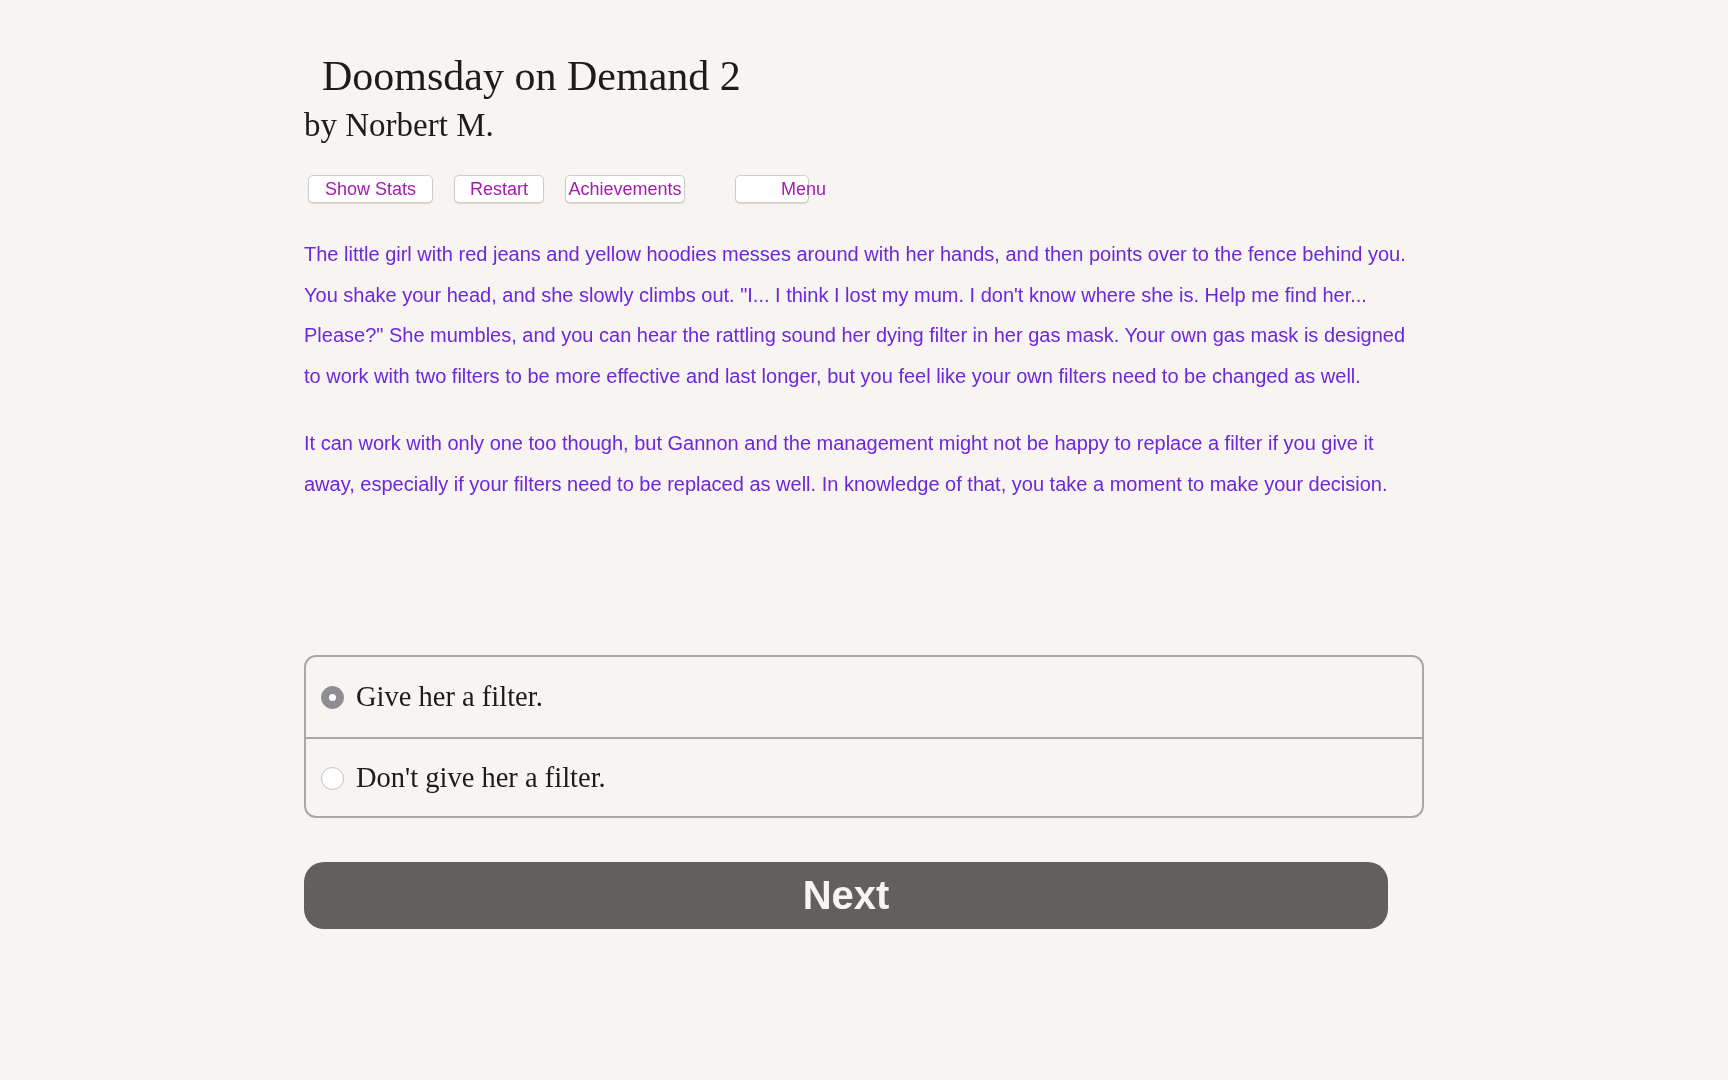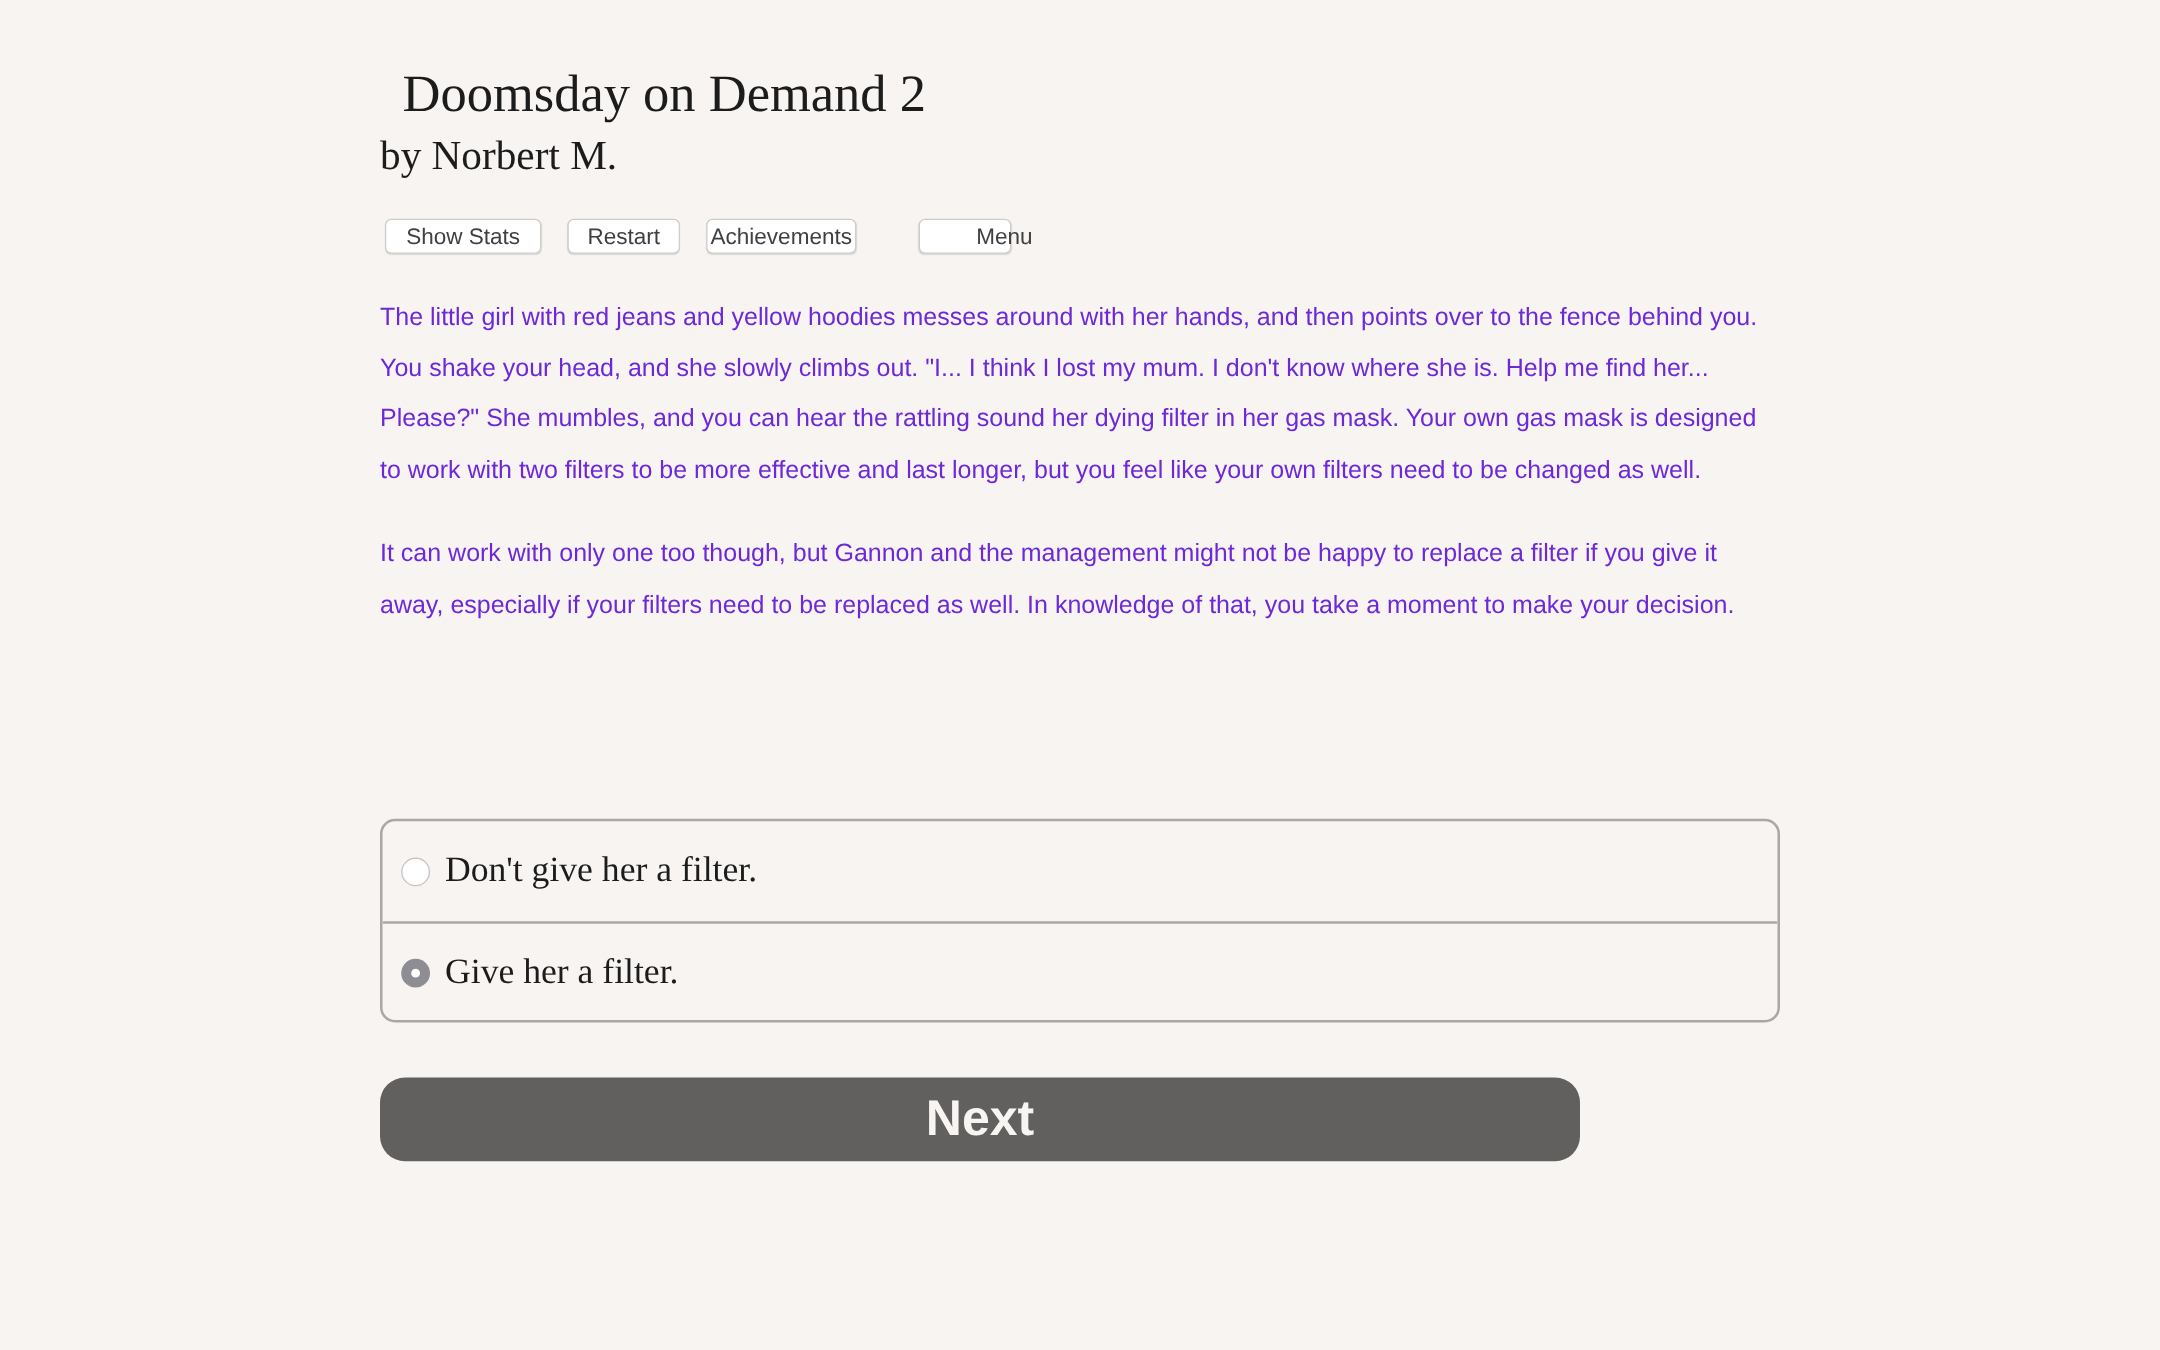--- a/index.html
+++ b/index.html
@@ -58,21 +58,21 @@
     top: 0;
     height: 28px;
     box-sizing: border-box;
     border: 1px solid #cfcdca;
     border-radius: 5px;
     background: #ffffff;
     box-shadow: 0 1px 1px rgba(0,0,0,0.12);
     font-family: "Liberation Sans", sans-serif;
     font-size: 18px;
     line-height: 26px;
-    color: #404040;
+    color: #a21caf;
     text-align: center;
     padding: 0;
     cursor: pointer;
   }
   .story {
     position: absolute;
     left: 0;
     top: 234px;
     width: 1120px;
     font-family: Liberation Sans, sans-serif;
@@ -138,21 +138,21 @@
     font-family: "Liberation Serif", serif;
     font-size: 28.5px;
     line-height: 34px;
     color: #1c1c1c;
     white-space: nowrap;
   }
   .next-btn {
     position: absolute;
     left: 0;
     top: 862px;
-    width: 960px;
+    width: 1084px;
     height: 67px;
     border: none;
     border-radius: 20px;
     background: #61605e;
     color: #f7f4f1;
     font-family: "Liberation Sans", sans-serif;
     font-weight: bold;
     font-size: 40px;
     line-height: 67px;
     text-align: center;
@@ -174,25 +174,25 @@
     <button class="tb-btn" style="left:257px;width:120px;">Achievements</button>
     <button class="tb-btn" style="left:427px;width:74px;padding-left:45px;">Menu</button>
   </div>
 
   <div class="story">
     <p>The little girl with red jeans and yellow hoodies messes around with her hands, and then points over to the fence behind you. You shake your head, and she slowly climbs out. "I... I think I lost my mum. I don't know where she is. Help me find her... Please?" She mumbles, and you can hear the rattling sound her dying filter in her gas mask. Your own gas mask is designed to work with two filters to be more effective and last longer, but you feel like your own filters need to be changed as well.</p>
     <p>It can work with only one too though, but Gannon and the management might not be happy to replace a filter if you give it away, especially if your filters need to be replaced as well. In knowledge of that, you take a moment to make your decision.</p>
   </div>
 
   <div class="choices" role="radiogroup">
+    <div class="choice" role="radio" aria-checked="true">
+      <span class="radio checked"></span>
+      <span class="choice-label">Give her a filter.</span>
+    </div>
     <div class="choice" role="radio" aria-checked="false">
       <span class="radio"></span>
       <span class="choice-label">Don't give her a filter.</span>
-    </div>
-    <div class="choice" role="radio" aria-checked="true">
-      <span class="radio checked"></span>
-      <span class="choice-label">Give her a filter.</span>
     </div>
   </div>
 
   <button class="next-btn">Next</button>
 
 </div>
 
 </body></html>

